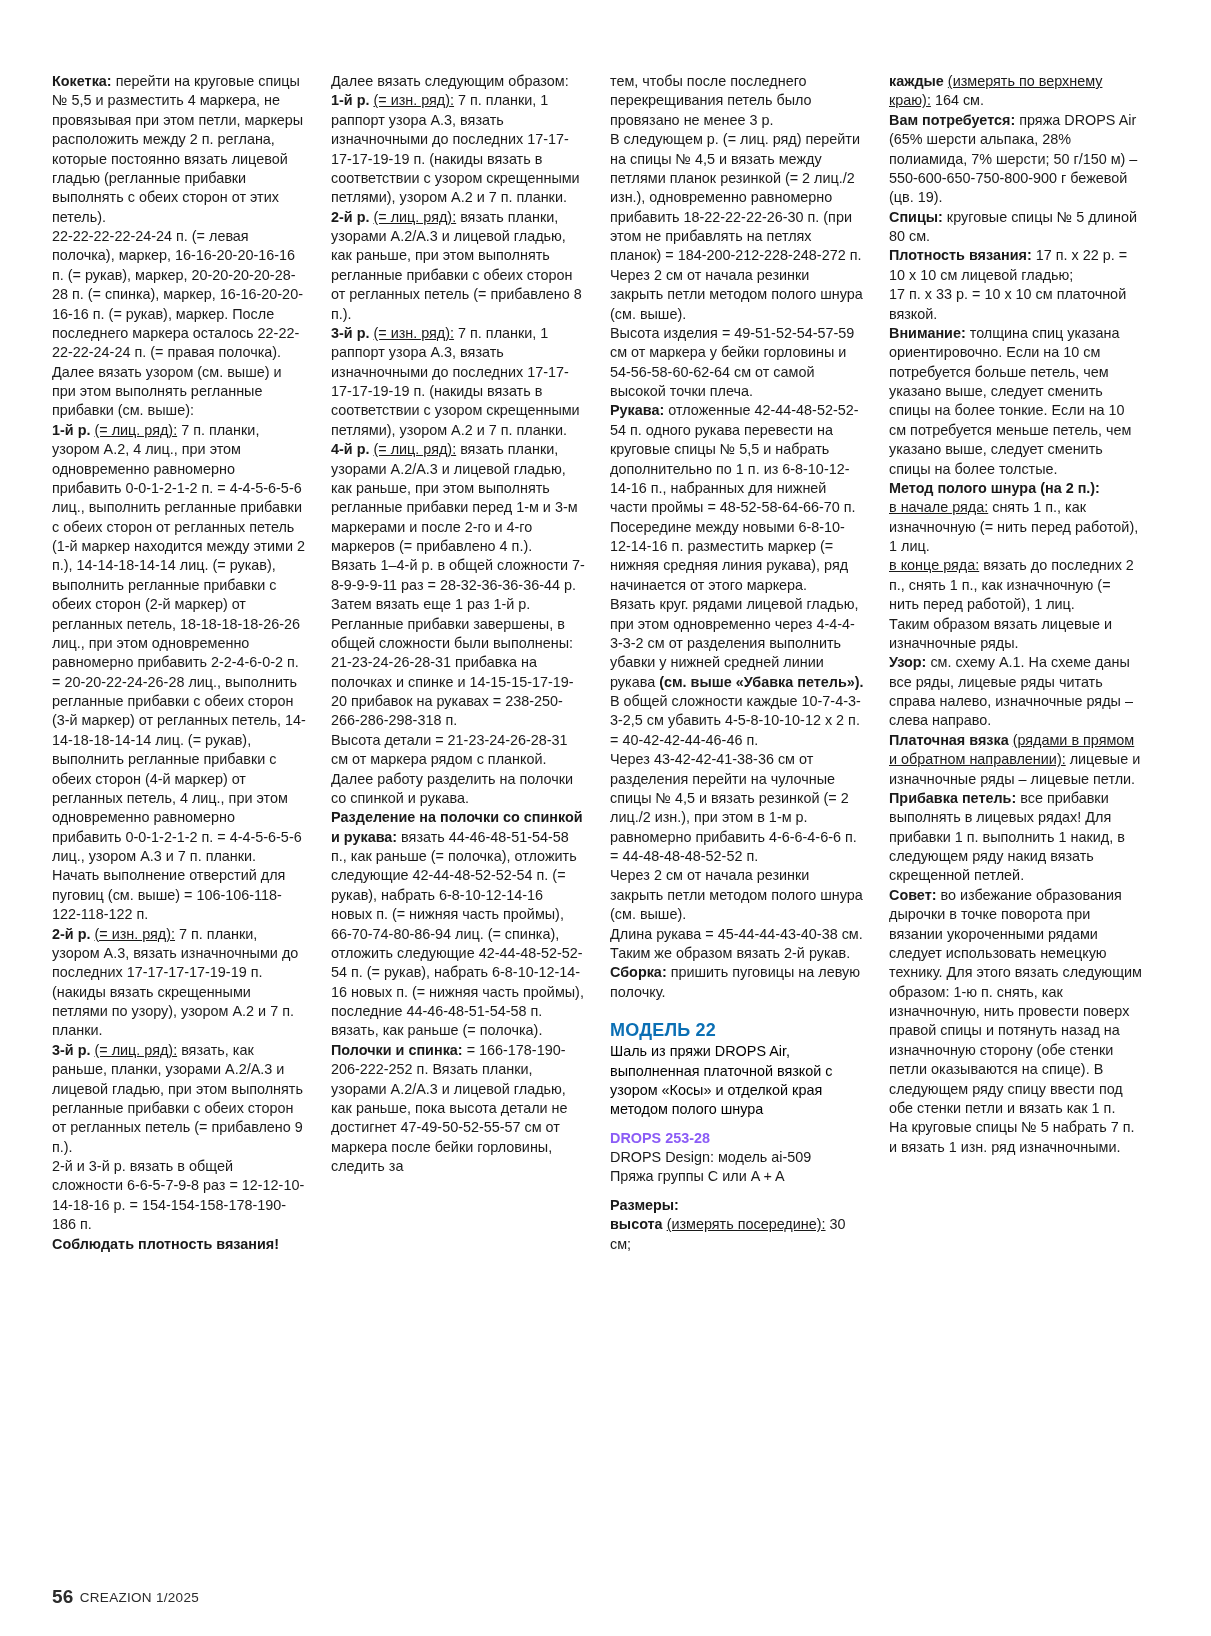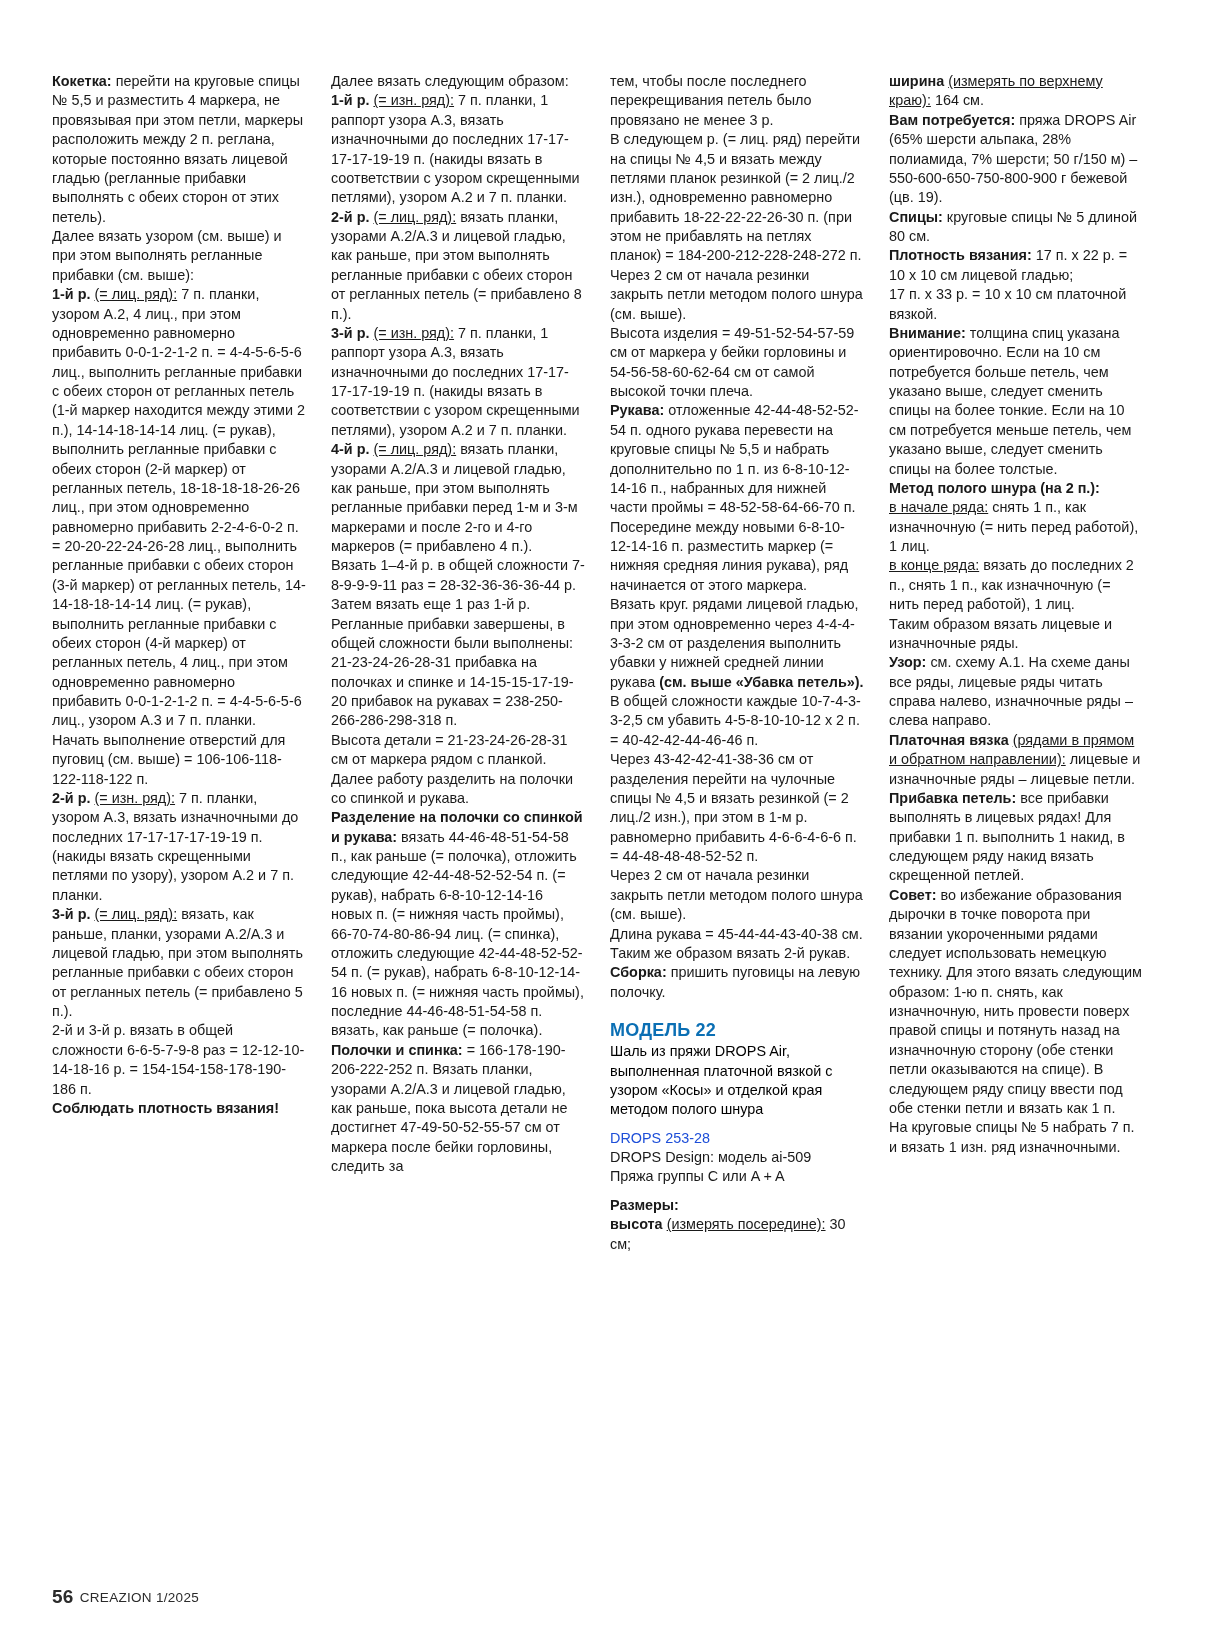--- a/index.html
+++ b/index.html
@@ -25,21 +25,21 @@
   .col {
     width: 255px;
     font-size: 14.4px;
     line-height: 1.345;
     text-align: left;
     hyphens: manual;
   }
   .col p { margin: 0; }
   .b { font-weight: bold; }
   .u { text-decoration: underline; }
-  .accent { color: #1d4ed8; font-weight: normal; }
+  .accent { color: #8b5cf6; font-weight: bold; }
   .modelnum { color: #0b6fb4; font-weight: bold; font-size: 18px; letter-spacing: .2px; }
   .modeltitle { color: #000; font-weight: normal; }
   .spacer-s { height: 9px; }
   .spacer-m { height: 16px; }
   .footer {
     position: absolute;
     left: 52px;
     bottom: 28px;
     font-size: 13.5px;
     color: #2b2b2b;
@@ -54,25 +54,26 @@
   }
 </style>
 </head>
 <body>
 
 <div class="page">
   <div class="cols">
 
     <div class="col">
       <p><span class="b">Кокетка:</span><span> перейти на круговые спицы № 5,5 и разместить 4 маркера, не провязывая при этом петли, маркеры расположить между 2 п. реглана, которые постоянно вязать лицевой гладью (регланные прибавки выполнять с обеих сторон от этих петель).</span></p>
+      <p>22-22-22-22-24-24 п. (= левая полочка), маркер, 16-16-20-20-16-16 п. (= рукав), маркер, 20-20-20-20-28-28 п. (= спинка), маркер, 16-16-20-20-16-16 п. (= рукав), маркер. После последнего маркера осталось 22-22-22-22-24-24 п. (= правая полочка).</p>
       <p>Далее вязать узором (см. выше) и при этом выполнять регланные прибавки (см. выше):</p>
       <p><span class="b">1-й р.</span> <span class="u">(= лиц. ряд):</span><span> 7 п. планки, узором А.2, 4 лиц., при этом одновременно равномерно прибавить 0-0-1-2-1-2 п. = 4-4-5-6-5-6 лиц., выполнить регланные прибавки с обеих сторон от регланных петель (1-й маркер находится между этими 2 п.), 14-14-18-14-14 лиц. (= рукав), выполнить регланные прибавки с обеих сторон (2-й маркер) от регланных петель, 18-18-18-18-26-26 лиц., при этом одновременно равномерно прибавить 2-2-4-6-0-2 п. = 20-20-22-24-26-28 лиц., выполнить регланные прибавки с обеих сторон (3-й маркер) от регланных петель, 14-14-18-18-14-14 лиц. (= рукав), выполнить регланные прибавки с обеих сторон (4-й маркер) от регланных петель, 4 лиц., при этом одновременно равномерно прибавить 0-0-1-2-1-2 п. = 4-4-5-6-5-6 лиц., узором А.3 и 7 п. планки.</span></p>
       <p>Начать выполнение отверстий для пуговиц (см. выше) = 106-106-118-122-118-122 п.</p>
       <p><span class="b">2-й р.</span> <span class="u">(= изн. ряд):</span><span> 7 п. планки, узором А.3, вязать изначночными до последних 17-17-17-17-19-19 п. (накиды вязать скрещенными петлями по узору), узором А.2 и 7 п. планки.</span></p>
-      <p><span class="b">3-й р.</span> <span class="u">(= лиц. ряд):</span><span> вязать, как раньше, планки, узорами А.2/А.3 и лицевой гладью, при этом выполнять регланные прибавки с обеих сторон от регланных петель (= прибавлено 5 п.).</span></p>
+      <p><span class="b">3-й р.</span> <span class="u">(= лиц. ряд):</span><span> вязать, как раньше, планки, узорами А.2/А.3 и лицевой гладью, при этом выполнять регланные прибавки с обеих сторон от регланных петель (= прибавлено 9 п.).</span></p>
       <p>2-й и 3-й р. вязать в общей сложности 6-6-5-7-9-8 раз = 12-12-10-14-18-16 р. = 154-154-158-178-190-186 п.</p>
       <p class="b">Соблюдать плотность вязания!</p>
     </div>
 
     <div class="col">
       <p>Далее вязать следующим образом:</p>
       <p><span class="b">1-й р.</span> <span class="u">(= изн. ряд):</span><span> 7 п. планки, 1 раппорт узора А.3, вязать изначночными до последних 17-17-17-17-19-19 п. (накиды вязать в соответствии с узором скрещенными петлями), узором А.2 и 7 п. планки.</span></p>
       <p><span class="b">2-й р.</span> <span class="u">(= лиц. ряд):</span><span> вязать планки, узорами А.2/А.3 и лицевой гладью, как раньше, при этом выполнять регланные прибавки с обеих сторон от регланных петель (= прибавлено 8 п.).</span></p>
       <p><span class="b">3-й р.</span> <span class="u">(= изн. ряд):</span><span> 7 п. планки, 1 раппорт узора А.3, вязать изначночными до последних 17-17-17-17-19-19 п. (накиды вязать в соответствии с узором скрещенными петлями), узором А.2 и 7 п. планки.</span></p>
       <p><span class="b">4-й р.</span> <span class="u">(= лиц. ряд):</span><span> вязать планки, узорами А.2/А.3 и лицевой гладью, как раньше, при этом выполнять регланные прибавки перед 1-м и 3-м маркерами и после 2-го и 4-го маркеров (= прибавлено 4 п.).</span></p>
@@ -101,21 +102,21 @@
       <div class="spacer-s"></div>
       <p class="accent">DROPS 253-28</p>
       <p>DROPS Design: модель ai-509</p>
       <p>Пряжа группы C или A + A</p>
       <div class="spacer-s"></div>
       <p class="b">Размеры:</p>
       <p><span class="b">высота</span> <span class="u">(измерять посередине):</span><span> 30 см;</span></p>
     </div>
 
     <div class="col">
-      <p><span class="b">ширина</span> <span class="u">(измерять по верхнему краю):</span><span> 164 см.</span></p>
+      <p><span class="b">каждые</span> <span class="u">(измерять по верхнему краю):</span><span> 164 см.</span></p>
       <p><span class="b">Вам потребуется:</span><span> пряжа DROPS Air (65% шерсти альпака, 28% полиамида, 7% шерсти; 50 г/150 м) – 550-600-650-750-800-900 г бежевой (цв. 19).</span></p>
       <p><span class="b">Спицы:</span><span> круговые спицы № 5 длиной 80 см.</span></p>
       <p><span class="b">Плотность вязания:</span><span> 17 п. х 22 р. = 10 х 10 см лицевой гладью;</span></p>
       <p>17 п. х 33 р. = 10 х 10 см платочной вязкой.</p>
       <p><span class="b">Внимание:</span><span> толщина спиц указана ориентировочно. Если на 10 см потребуется больше петель, чем указано выше, следует сменить спицы на более тонкие. Если на 10 см потребуется меньше петель, чем указано выше, следует сменить спицы на более толстые.</span></p>
       <p class="b">Метод полого шнура (на 2 п.):</p>
       <p><span class="u">в начале ряда:</span><span> снять 1 п., как изначночную (= нить перед работой), 1 лиц.</span></p>
       <p><span class="u">в конце ряда:</span><span> вязать до последних 2 п., снять 1 п., как изначночную (= нить перед работой), 1 лиц.</span></p>
       <p>Таким образом вязать лицевые и изначночные ряды.</p>
       <p><span class="b">Узор:</span><span> см. схему А.1. На схеме даны все ряды, лицевые ряды читать справа налево, изначночные ряды – слева направо.</span></p>

